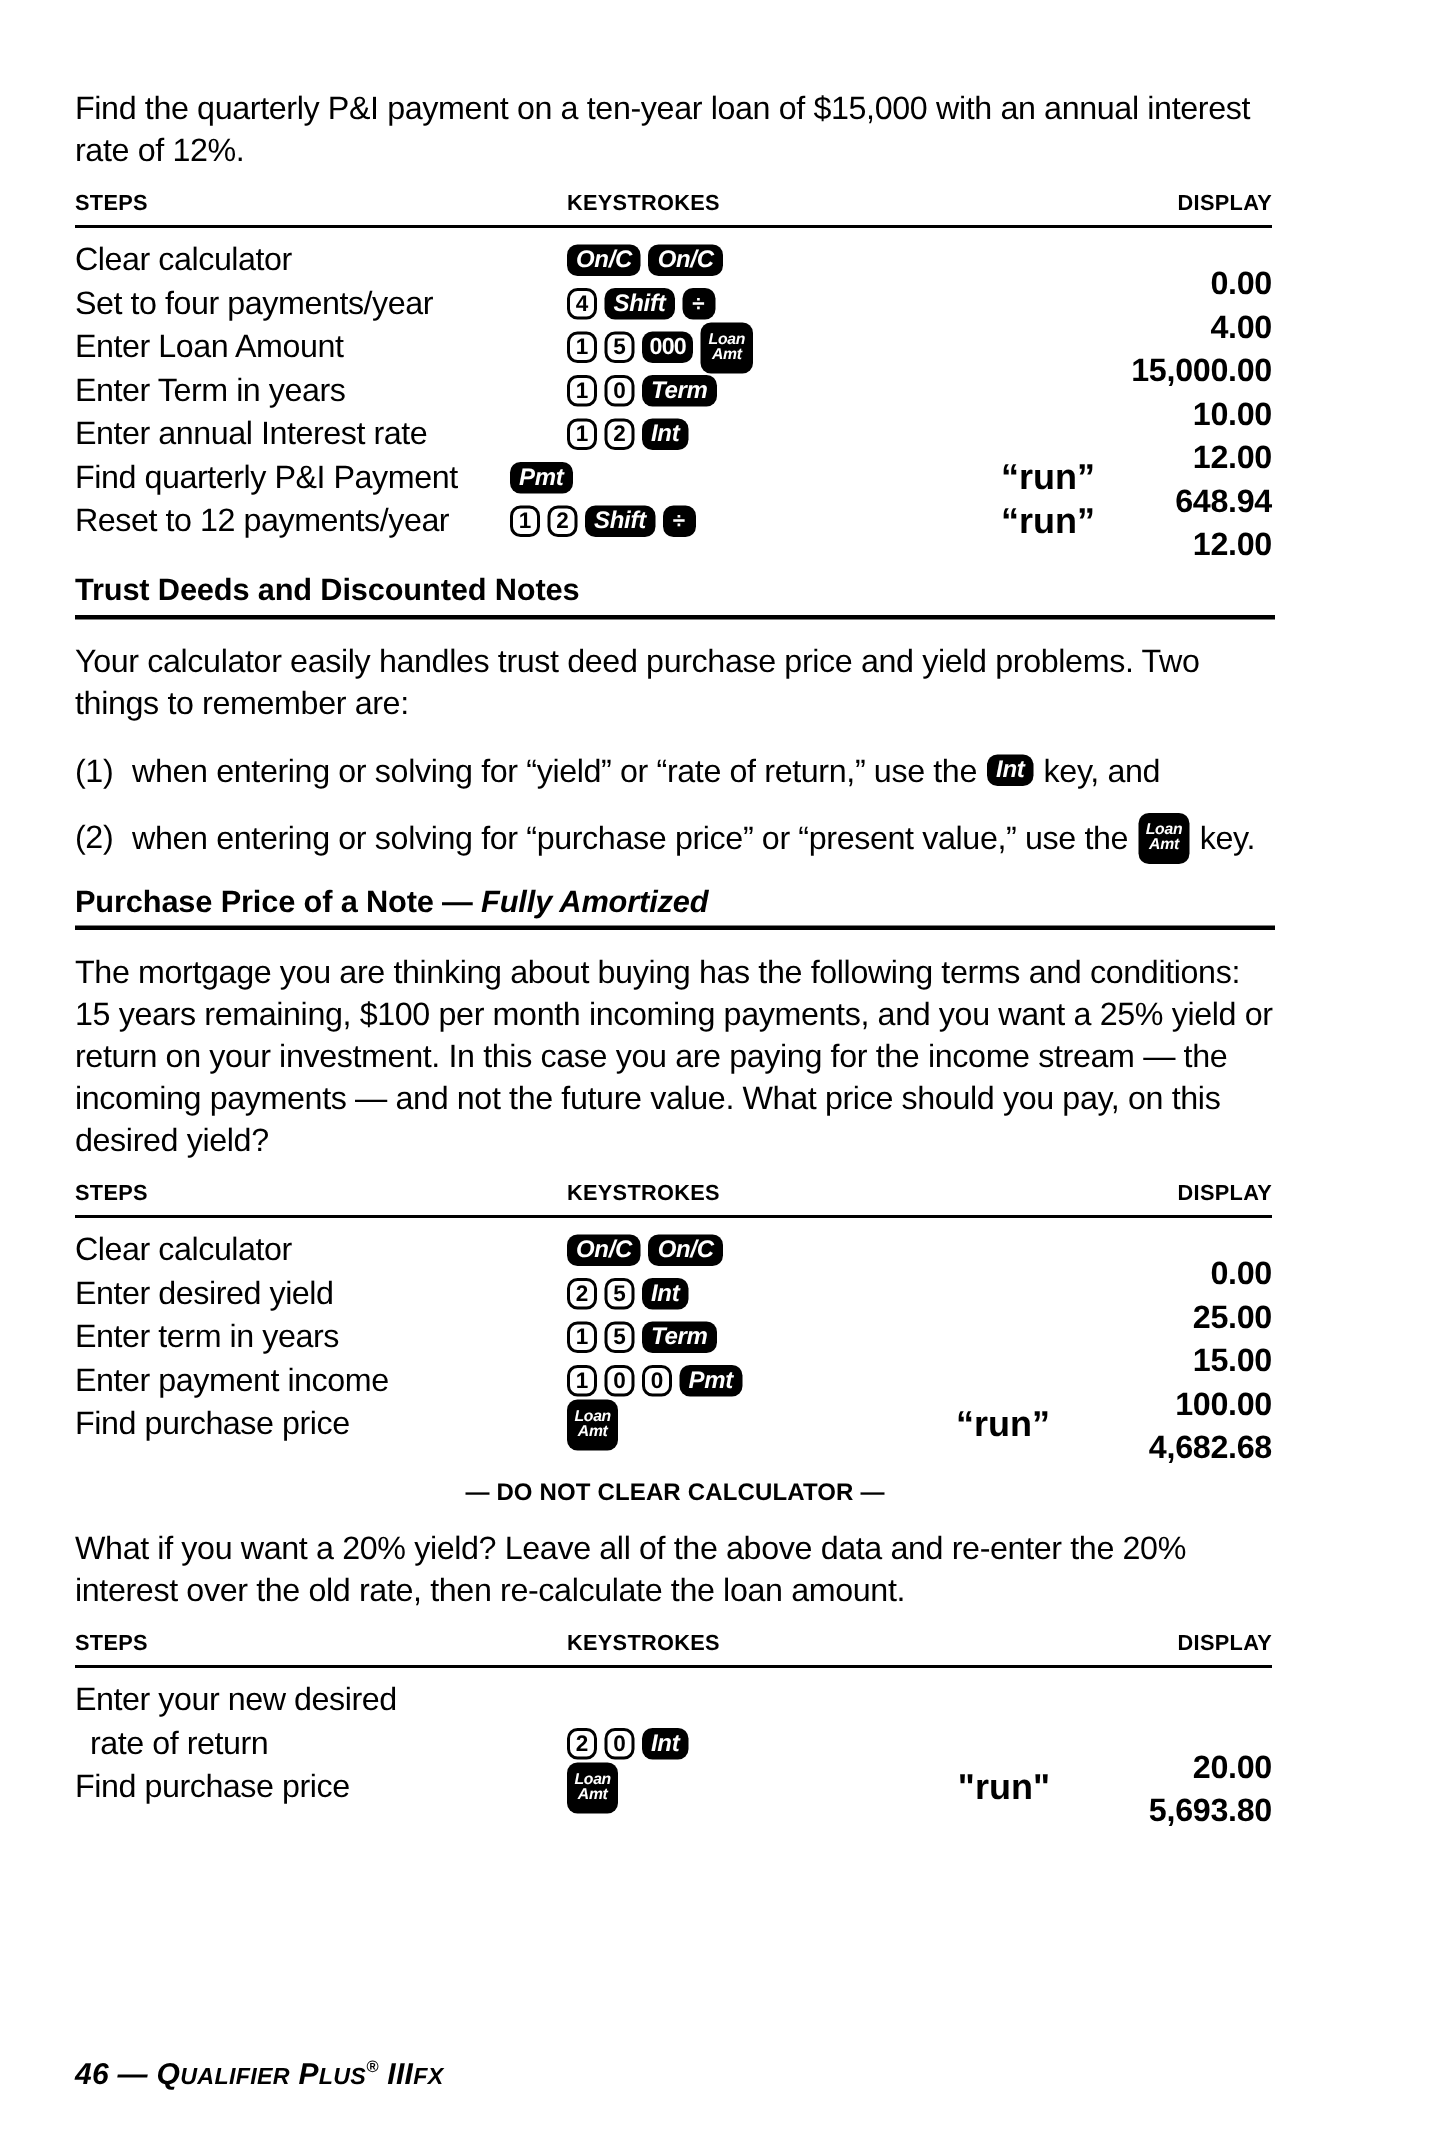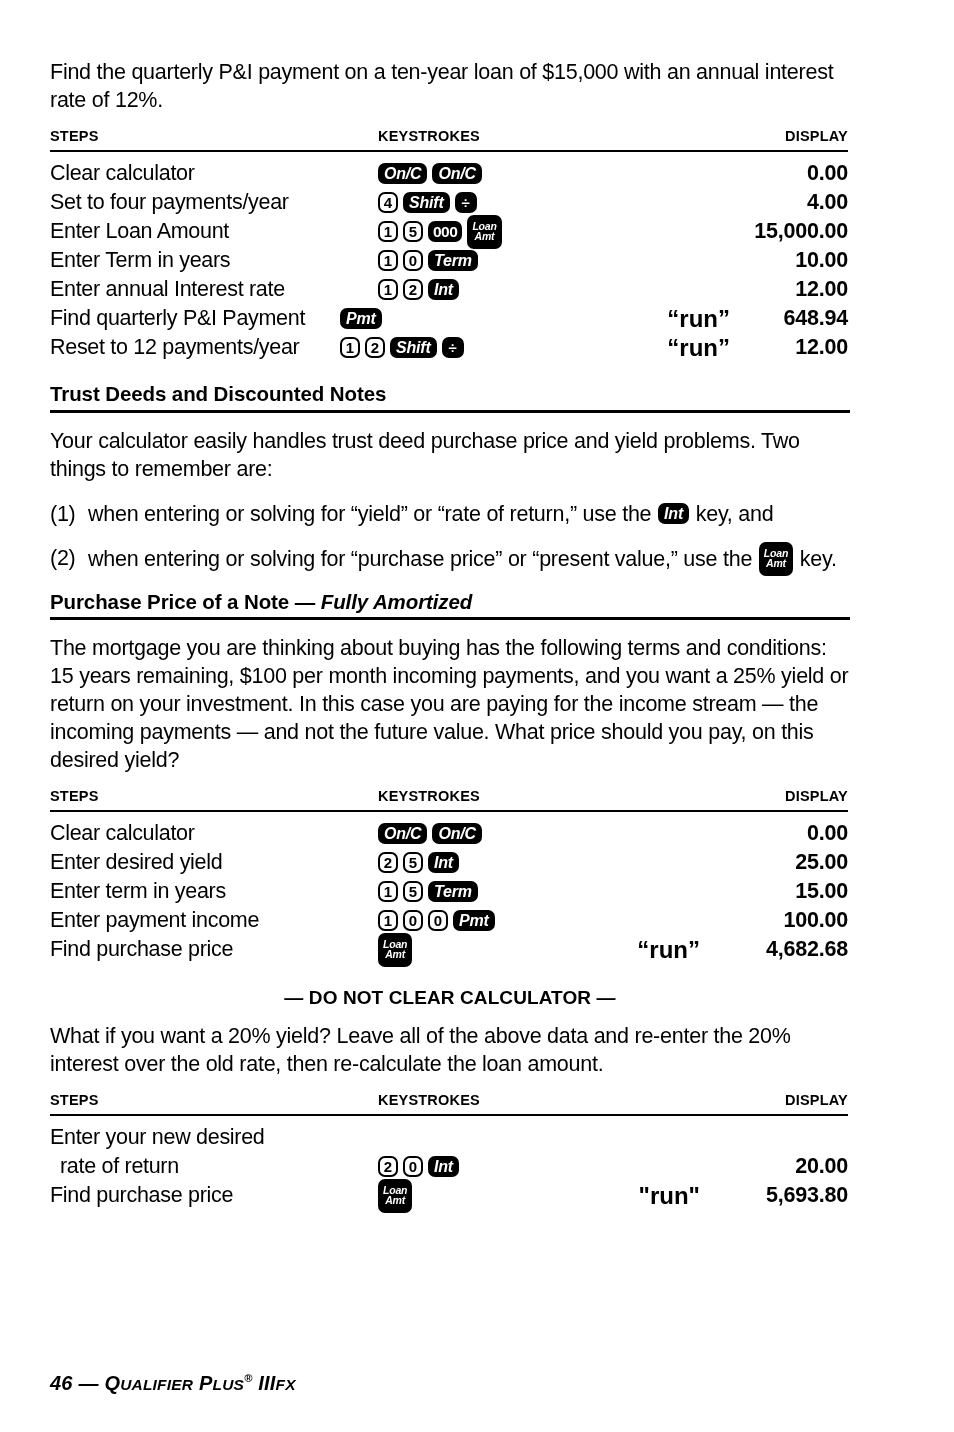--- a/index.html
+++ b/index.html
@@ -59,21 +59,21 @@
   .numitem .marker {
     flex: 0 0 auto;
     width: 38px;
   }
   .numitem .itext {
     flex: 1 1 auto;
   }
 
   .banner {
     text-align: center;
-    font-size: 19px;
+    font-size: 16px;
     font-weight: bold;
     letter-spacing: 0.1px;
     margin: 23px 0 0 0;
   }
 
   
   .ks-table {
     margin-top: 14px;
     width: 798px;
   }
@@ -120,21 +120,21 @@
     height: 29px;
     display: flex;
     align-items: center;
     gap: 5px;
   }
   .ks-keys.shifted { left: 290px; }
 
   .ks-disp {
     position: absolute;
     right: 0;
-    top: 0;
+    top: 16px;
     font-size: 21.5px;
     line-height: 29px;
     font-weight: bold;
     letter-spacing: -0.2px;
     white-space: nowrap;
   }
   .ks-run {
     position: absolute;
     top: 0;
     right: 118px;

